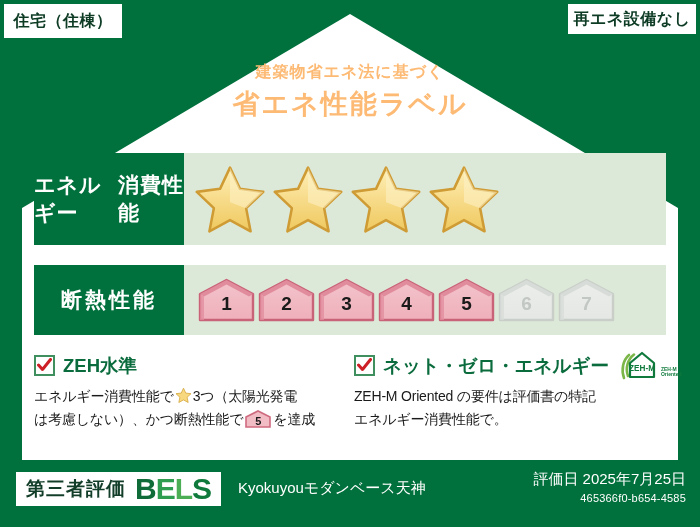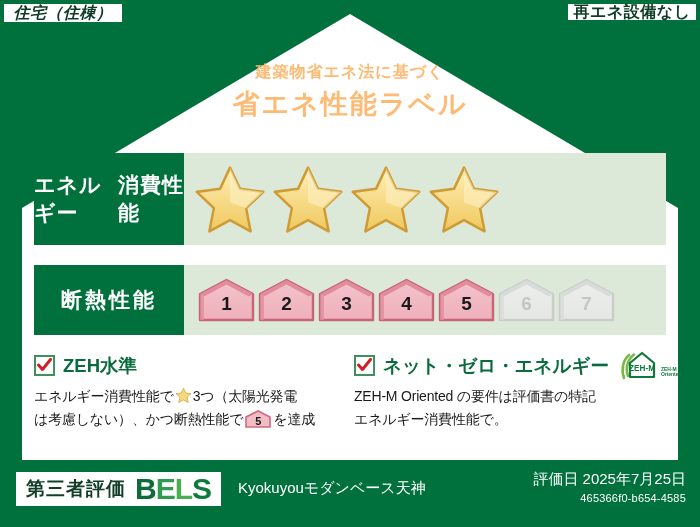--- a/index.html
+++ b/index.html
@@ -36,22 +36,22 @@
     font-weight: bold;
     font-size: 16px;
     letter-spacing: 0.5px;
     display: flex;
     align-items: center;
     justify-content: center;
     border: 1px solid #ffffff;
     box-sizing: border-box;
     white-space: nowrap;
   }
-  .tag-left  { left: 4px;  top: 4px;  width: 118px; height: 18px; font-style: italic; }
-  .tag-right { right: 4px; top: 4px;  width: 128px; height: 16px; }
+  .tag-left  { left: 4px;  top: 4px;  width: 118px; height: 34px; }
+  .tag-right { right: 4px; top: 4px;  width: 128px; height: 30px; }
 
   
   .title-block {
     position: absolute;
     left: 0;
     top: 62px;
     width: 700px;
     text-align: center;
     color: #fdba74;
   }

